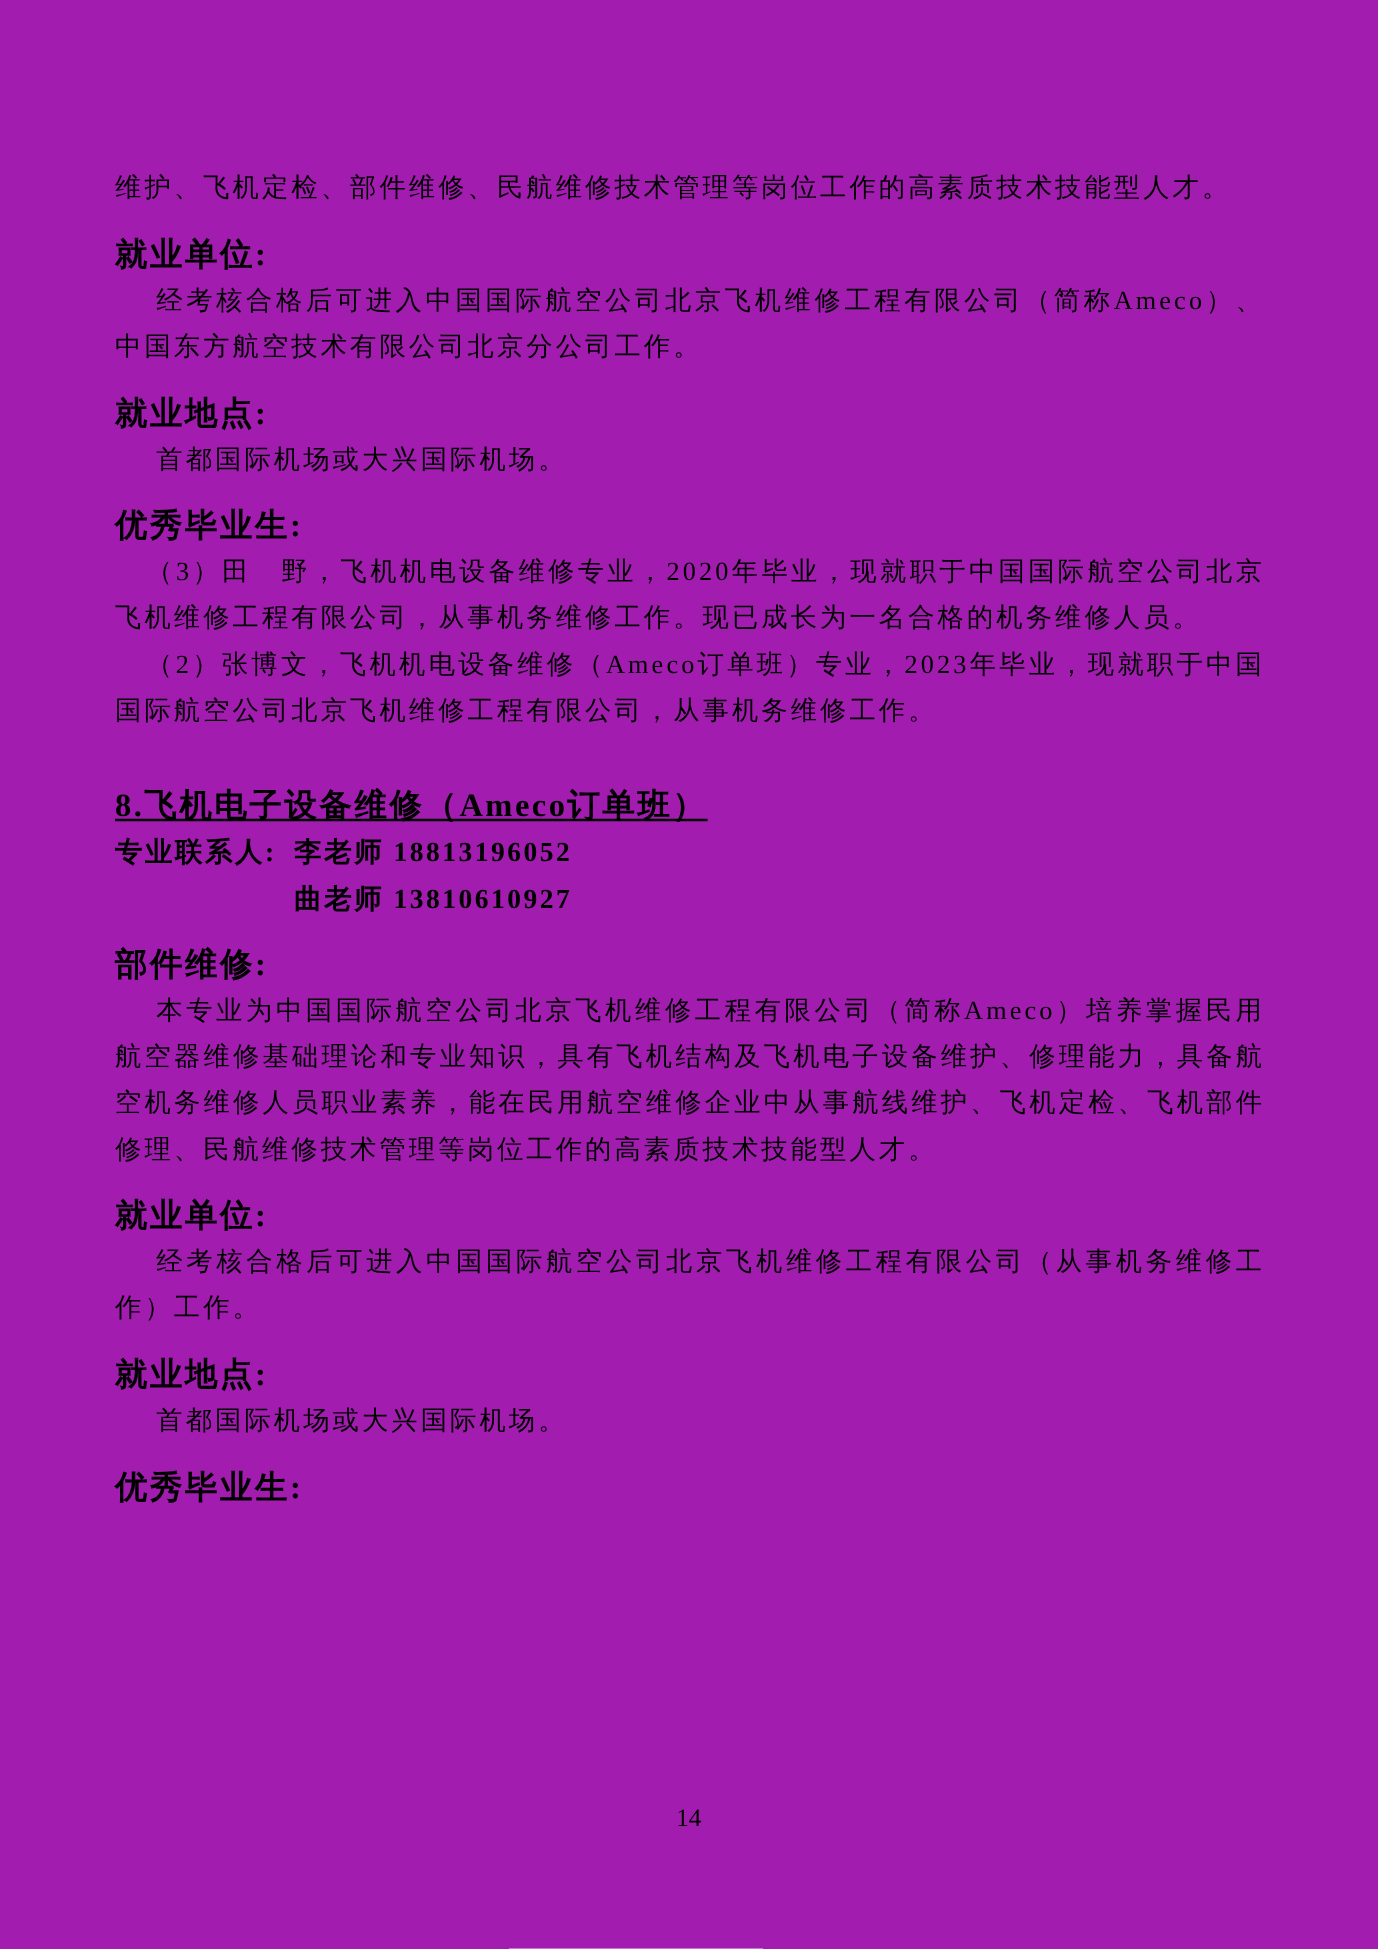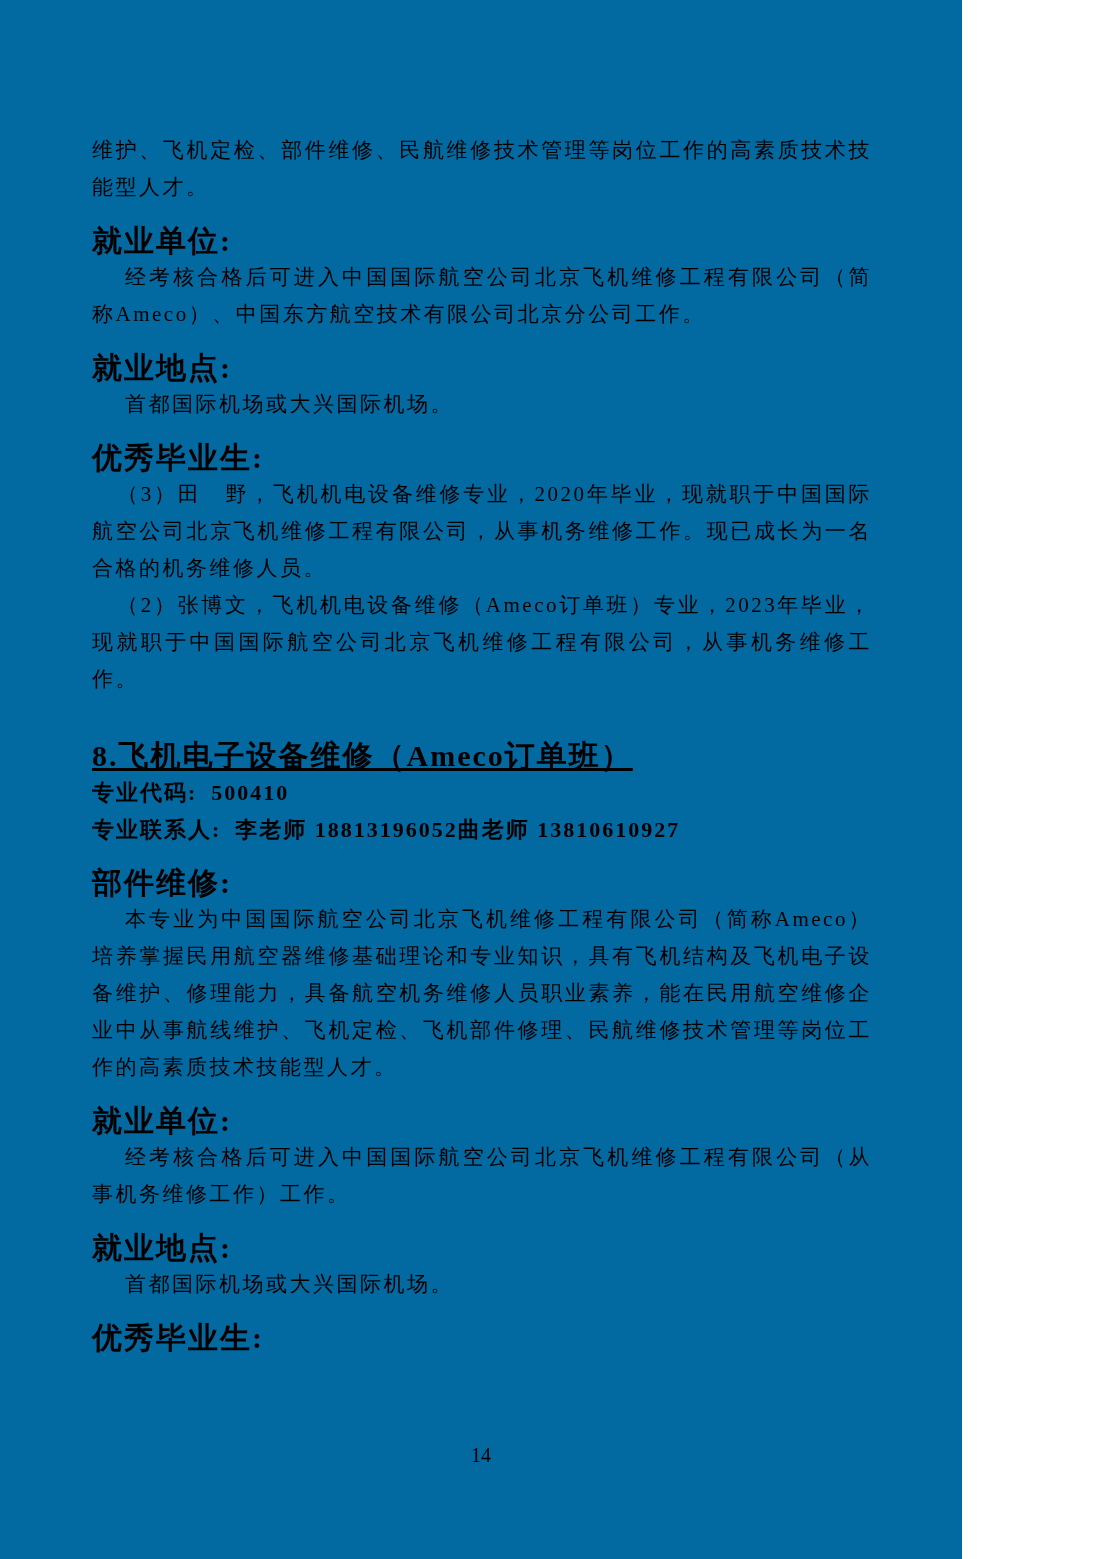--- a/index.html
+++ b/index.html
@@ -2,23 +2,23 @@
 <html><head>
 <meta charset="utf-8">
 <style>
   html, body {
     margin: 0;
     padding: 0;
     background: #ffffff;
   }
   .page {
     position: relative;
-    width: 962px;
+    width: 1102px;
     height: 1559px;
-    background: #0369a1;
+    background: #a21caf;
     box-sizing: border-box;
     padding: 132px 90px 0 92px;
     font-family: "Liberation Serif", "DejaVu Serif", serif;
     color: #000000;
     overflow: hidden;
   }
   .txt {
     margin: 0;
     font-size: 21px;
     line-height: 37px;
@@ -27,41 +27,42 @@
     text-justify: inter-character;
   }
   .para {
     text-indent: 33px;
   }
   .item {
     text-indent: 25px;
   }
   .head {
     margin: 16px 0 0 0;
-    font-size: 30px;
+    font-size: 26px;
     font-weight: bold;
     line-height: 37px;
     letter-spacing: 2px;
     text-align: left;
   }
   .sec-head {
     margin-top: 39px;
     text-decoration: underline;
   }
   .kv-row {
     display: flex;
     align-items: flex-start;
     gap: 14px;
     font-size: 22px;
     font-weight: bold;
     line-height: 37px;
     letter-spacing: 2px;
   }
   .kv-col {
     display: flex;
+    flex-direction: column;
     align-items: center;
   }
   .footer {
     position: absolute;
     top: 1444px;
     left: 0;
     width: 100%;
     text-align: center;
     font-size: 20px;
     line-height: 22px;
@@ -81,24 +82,20 @@
 
   <p class="head">就业地点:</p>
   <p class="txt para">首都国际机场或大兴国际机场。</p>
 
   <p class="head">优秀毕业生:</p>
   <p class="txt item">（3）田　野，飞机机电设备维修专业，2020年毕业，现就职于中国国际航空公司北京飞机维修工程有限公司，从事机务维修工作。现已成长为一名合格的机务维修人员。</p>
   <p class="txt item">（2）张博文，飞机机电设备维修（Ameco订单班）专业，2023年毕业，现就职于中国国际航空公司北京飞机维修工程有限公司，从事机务维修工作。</p>
 
   <p class="head sec-head">8.飞机电子设备维修（Ameco订单班）</p>
 
-  <div class="kv-row">
-    <span>专业代码:</span>
-    <span>500410</span>
-  </div>
 
   <div class="kv-row">
     <span>专业联系人:</span>
     <div class="kv-col">
       <span>李老师 18813196052</span>
       <span>曲老师 13810610927</span>
     </div>
   </div>
 
   <p class="head">部件维修:</p>

